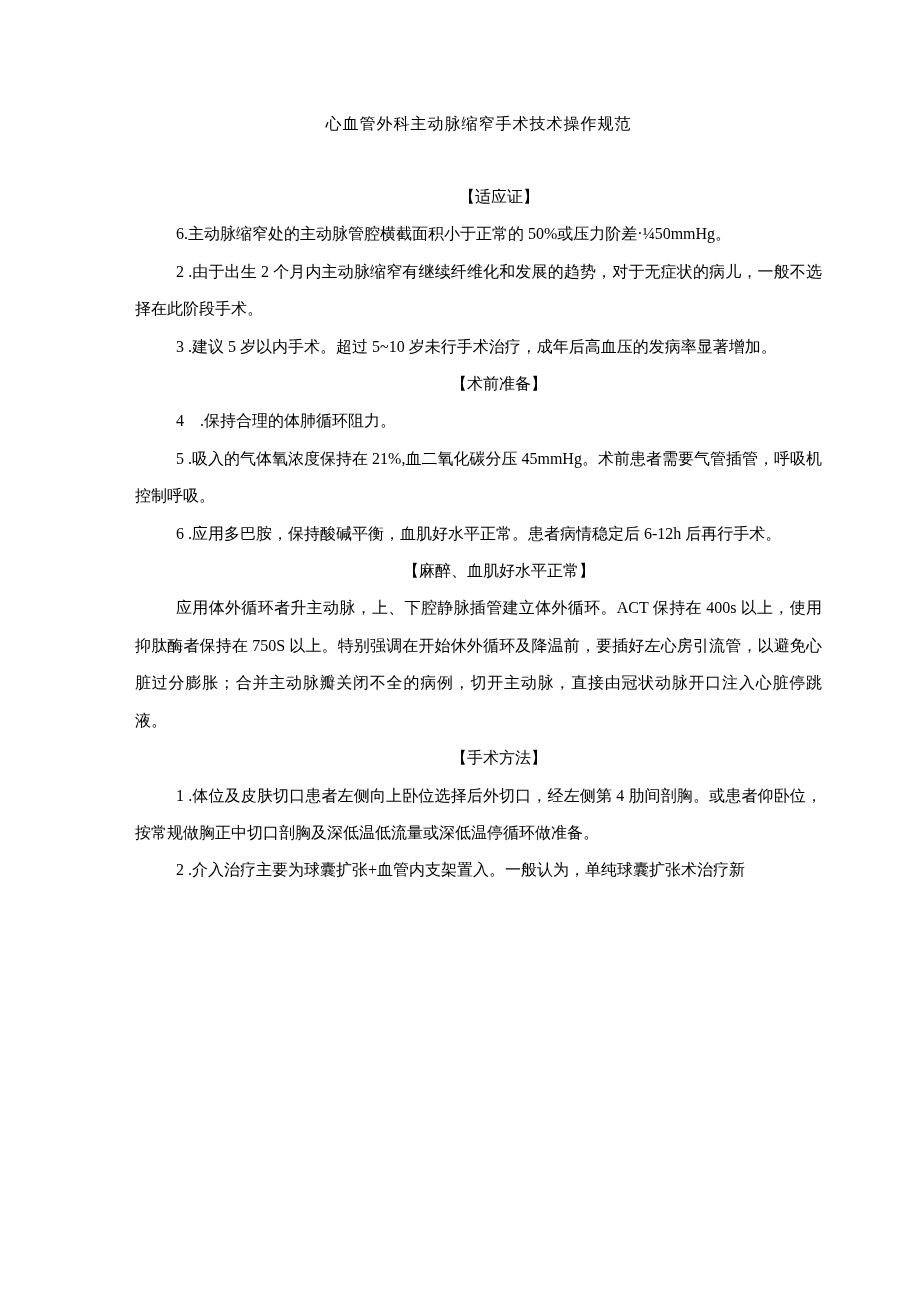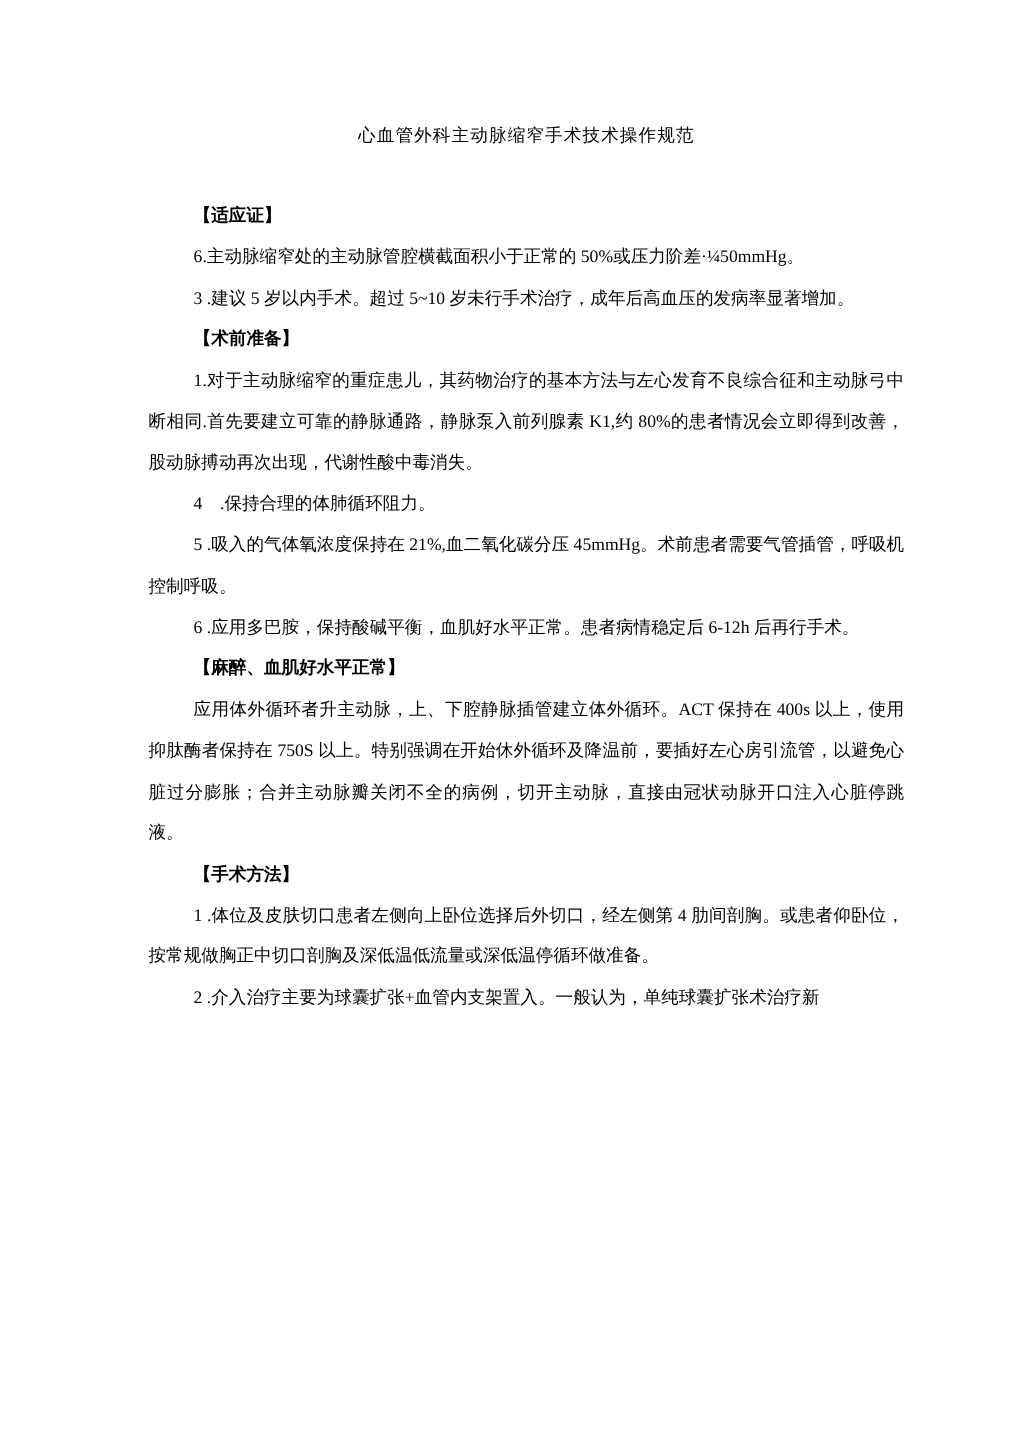--- a/index.html
+++ b/index.html
@@ -27,35 +27,35 @@
   }
   .doc-body p {
     margin: 0;
     font-size: 16px;
     line-height: 37.4px;
     text-align: justify;
     text-indent: 41px;
     word-break: break-all;
   }
   .doc-body p.heading {
-    font-weight: 700;
-    text-align: left;
+    font-weight: 400;
+    text-align: center;
   }
 </style>
 </head>
 <body>
 
 <div class="page">
   <h1 class="doc-title">心血管外科主动脉缩窄手术技术操作规范</h1>
   <div class="doc-body">
       <p class="heading">【适应证】</p>
       <p class="body">6.主动脉缩窄处的主动脉管腔横截面积小于正常的 50%或压力阶差·¼50mmHg。</p>
+      <p class="body">2 .由于出生 2 个月内主动脉缩窄有继续纤维化和发展的趋势，对于无症状的病儿，一般不选择在此阶段手术。</p>
       <p class="body">3 .建议 5 岁以内手术。超过 5~10 岁未行手术治疗，成年后高血压的发病率显著增加。</p>
       <p class="heading">【术前准备】</p>
-      <p class="body">1.对于主动脉缩窄的重症患儿，其药物治疗的基本方法与左心发育不良综合征和主动脉弓中断相同.首先要建立可靠的静脉通路，静脉泵入前列腺素 K1,约 80%的患者情况会立即得到改善，股动脉搏动再次出现，代谢性酸中毒消失。</p>
       <p class="body">4　.保持合理的体肺循环阻力。</p>
       <p class="body">5 .吸入的气体氧浓度保持在 21%,血二氧化碳分压 45mmHg。术前患者需要气管插管，呼吸机控制呼吸。</p>
       <p class="body">6 .应用多巴胺，保持酸碱平衡，血肌好水平正常。患者病情稳定后 6-12h 后再行手术。</p>
       <p class="heading">【麻醉、血肌好水平正常】</p>
       <p class="body">应用体外循环者升主动脉，上、下腔静脉插管建立体外循环。ACT 保持在 400s 以上，使用抑肽酶者保持在 750S 以上。特别强调在开始休外循环及降温前，要插好左心房引流管，以避免心脏过分膨胀；合并主动脉瓣关闭不全的病例，切开主动脉，直接由冠状动脉开口注入心脏停跳液。</p>
       <p class="heading">【手术方法】</p>
       <p class="body">1 .体位及皮肤切口患者左侧向上卧位选择后外切口，经左侧第 4 肋间剖胸。或患者仰卧位，按常规做胸正中切口剖胸及深低温低流量或深低温停循环做准备。</p>
       <p class="body">2 .介入治疗主要为球囊扩张+血管内支架置入。一般认为，单纯球囊扩张术治疗新</p>
     </div>
 </div>

